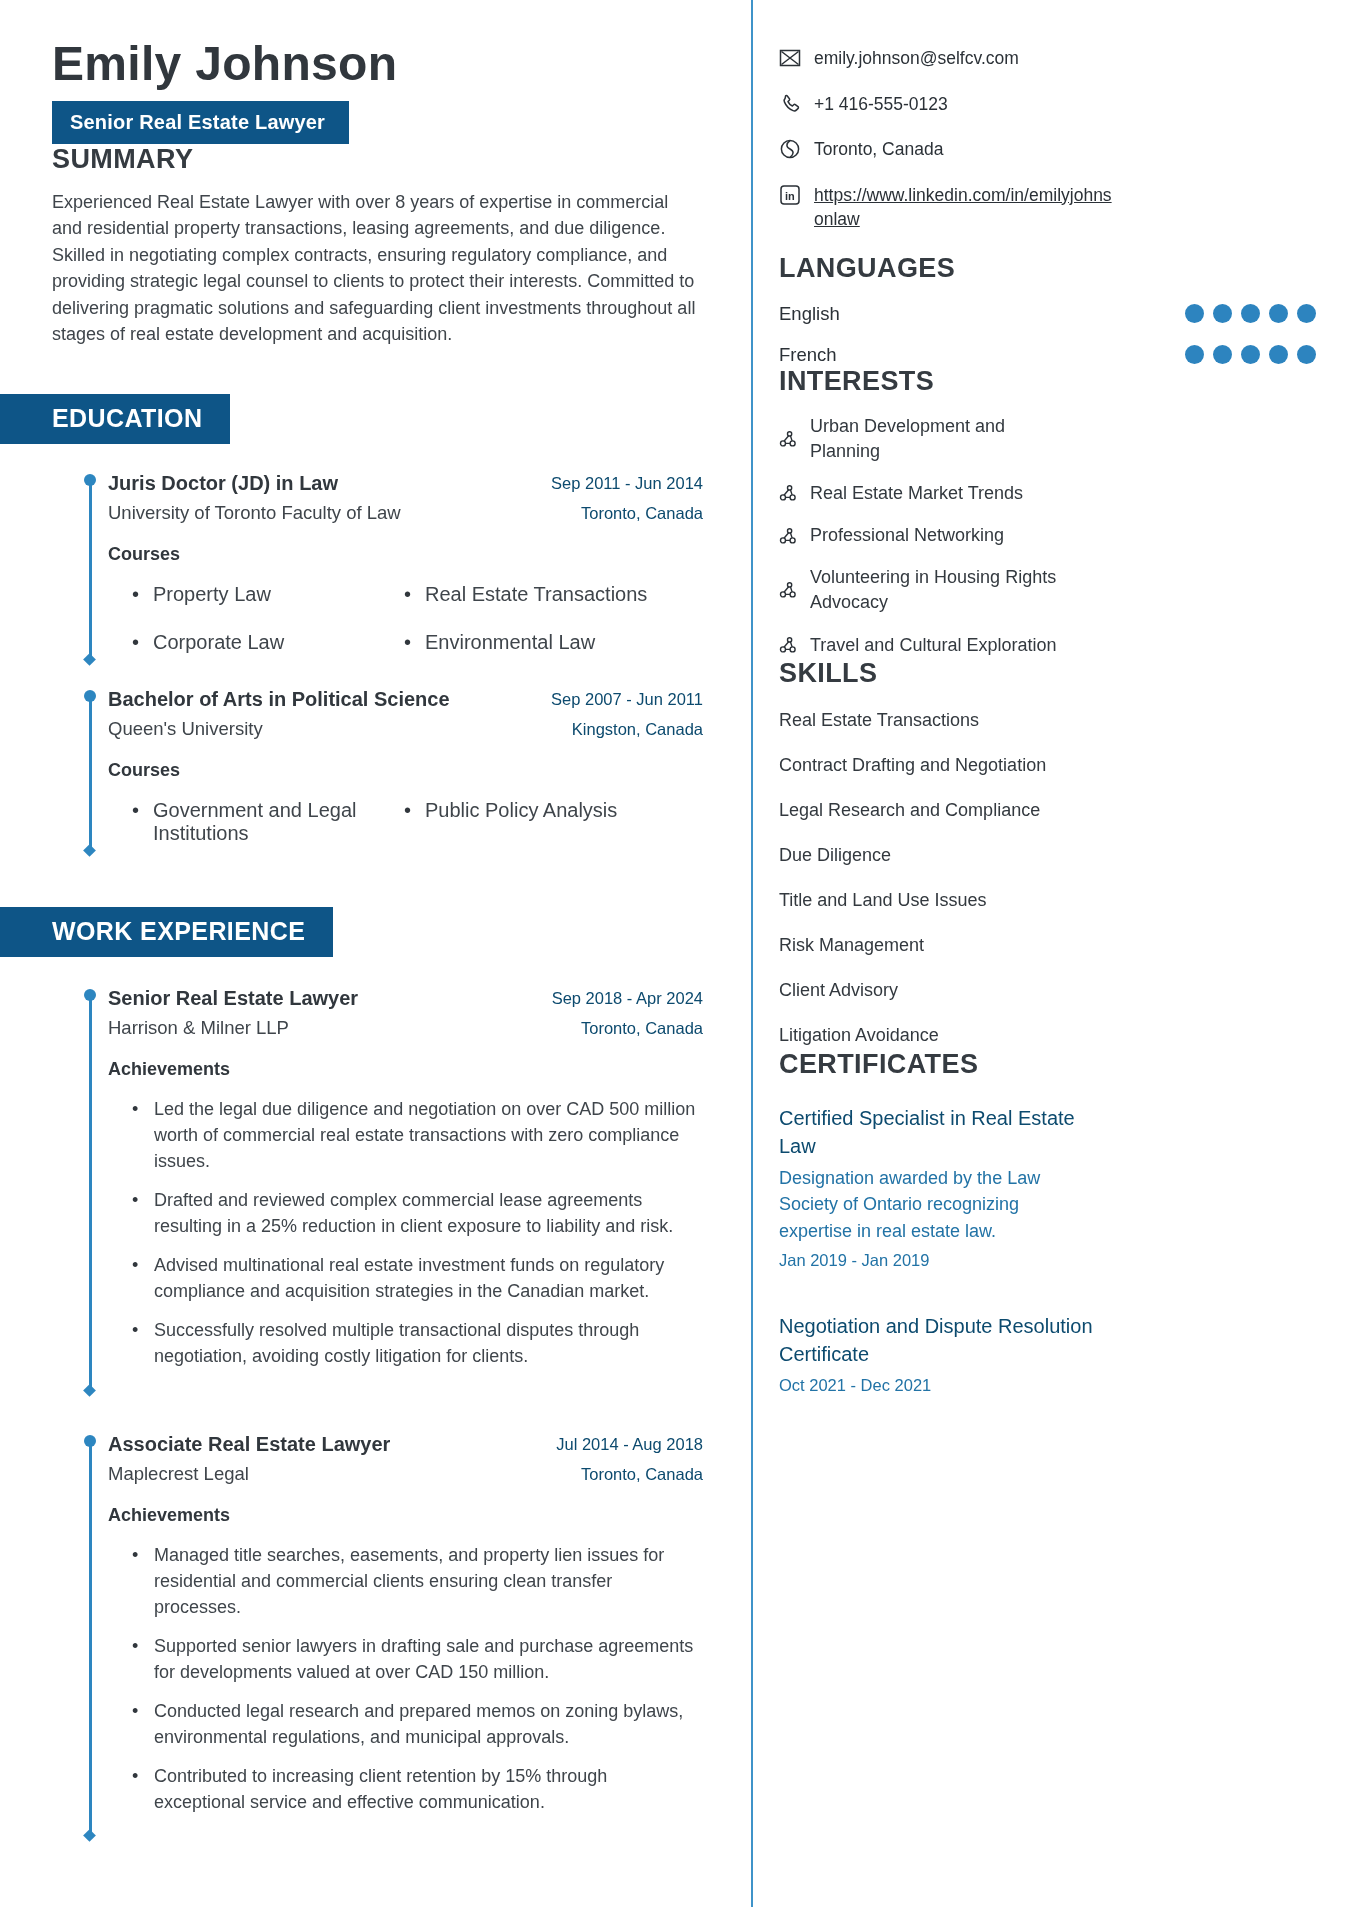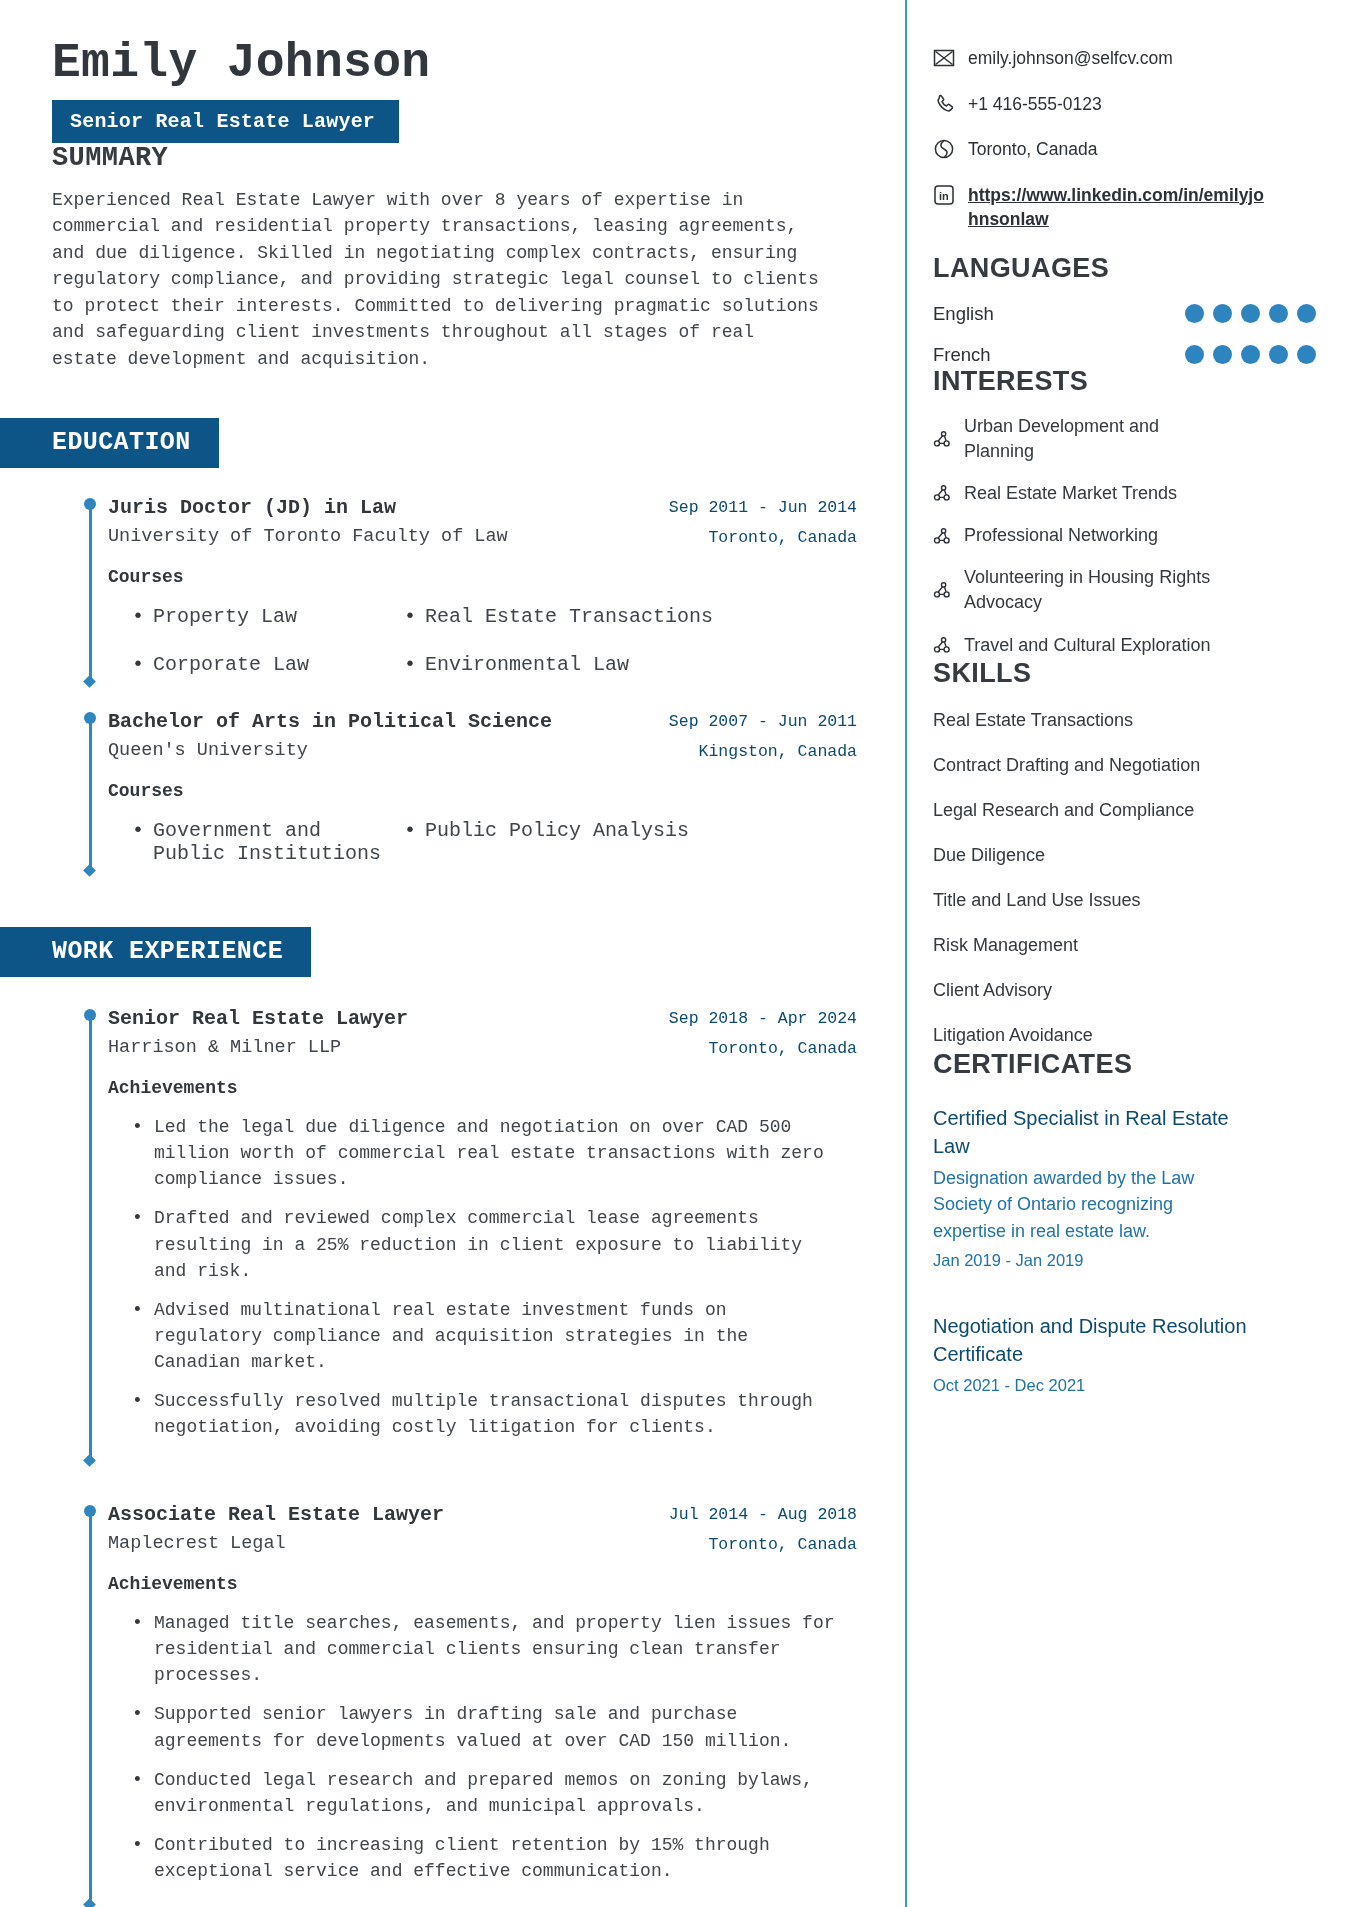--- a/index.html
+++ b/index.html
@@ -5,21 +5,21 @@
   * { box-sizing: border-box; }
   html, body { margin: 0; padding: 0; }
   body {
     width: 1350px; height: 1907px; background: #ffffff;
     font-family: "Liberation Sans", sans-serif; color: #41474d;
     overflow: hidden;
   }
   .page { display: flex; width: 1350px; height: 1907px; }
 
   
-  .left-col { width: 905px; padding: 36px 48px 0 52px; font-family: Liberation Mono, monospace; }
+  .left-col { width: 751px; padding: 36px 48px 0 52px; }
 
   h1.name { font-size: 48px; font-weight: 700; color: #31373d; margin: 0; letter-spacing: 0.3px; }
   .title-banner { display: inline-block; background: #0e5587; color: #fff; font-size: 20px;
     font-weight: 700; padding: 10px 24px 10px 18px; margin-top: 10px; letter-spacing: 0.2px; }
 
   h2.section { font-size: 27px; font-weight: 800; color: #353b41; margin: 0; letter-spacing: 0.4px; }
   .summary-heading { margin-top: 34px; }
   p.summary { margin: 14px 0 0; font-size: 18px; line-height: 1.47; max-width: 775px; color: #3f454b; }
 
   .band { display: inline-block; background: #0e5587; color: #ffffff; font-size: 25px; font-weight: 800;
@@ -55,21 +55,21 @@
   .edu-entry { padding-bottom: 6px; }
   .job-entry { padding-bottom: 8px; margin-top: 30px; }
   .job-entry + .job-entry { margin-top: 42px; }
 
   
   .right-col { flex: 1; border-left: 2px solid #3f93c9; padding: 46px 34px 0 26px; }
 
   .contact-row { display: flex; gap: 13px; margin-bottom: 21px; font-size: 17.5px;
     color: #2b3137; align-items: flex-start; line-height: 1.4; }
   .contact-icon { flex-shrink: 0; margin-top: 1px; }
-  .linkedin-text { text-decoration: underline; word-break: break-all; max-width: 302px; color: #2b3137; font-weight: bold; }
+  .linkedin-text { text-decoration: underline; word-break: break-all; max-width: 302px; color: #2b3137; }
   a.link { color: #2b3137; }
 
   .lang-heading { margin-top: 62px; }
   .lang-row { display: flex; justify-content: space-between; align-items: center;
     margin-top: 19px; font-size: 18.5px; color: #2b3137; }
   .dots { display: flex; gap: 9px; }
   .dot { width: 19px; height: 19px; border-radius: 50%; background: #2d84bf; }
 
   .interests-heading { margin-top: 60px; }
   .interest-item { display: flex; gap: 13px; margin-top: 17px; font-size: 18px;
@@ -138,21 +138,21 @@
           <div class="entry-title">Bachelor of Arts in Political Science</div>
           <div class="entry-sub">Queen's University</div>
         </div>
         <div class="entry-right">
           <div class="entry-dates">Sep 2007 - Jun 2011</div>
           <div class="entry-loc">Kingston, Canada</div>
         </div>
       </div>
       <div class="sub-label">Courses</div>
       <ul class="courses">
-        <li>Government and Public Institutions</li>
+        <li>Government and Legal Institutions</li>
         <li>Public Policy Analysis</li>
       </ul>
     </div>
 
     <div class="band band-work">WORK EXPERIENCE</div>
 
     
     <div class="t-entry job-entry">
       <span class="tl-dot"></span>
       <span class="tl-diamond"></span>

